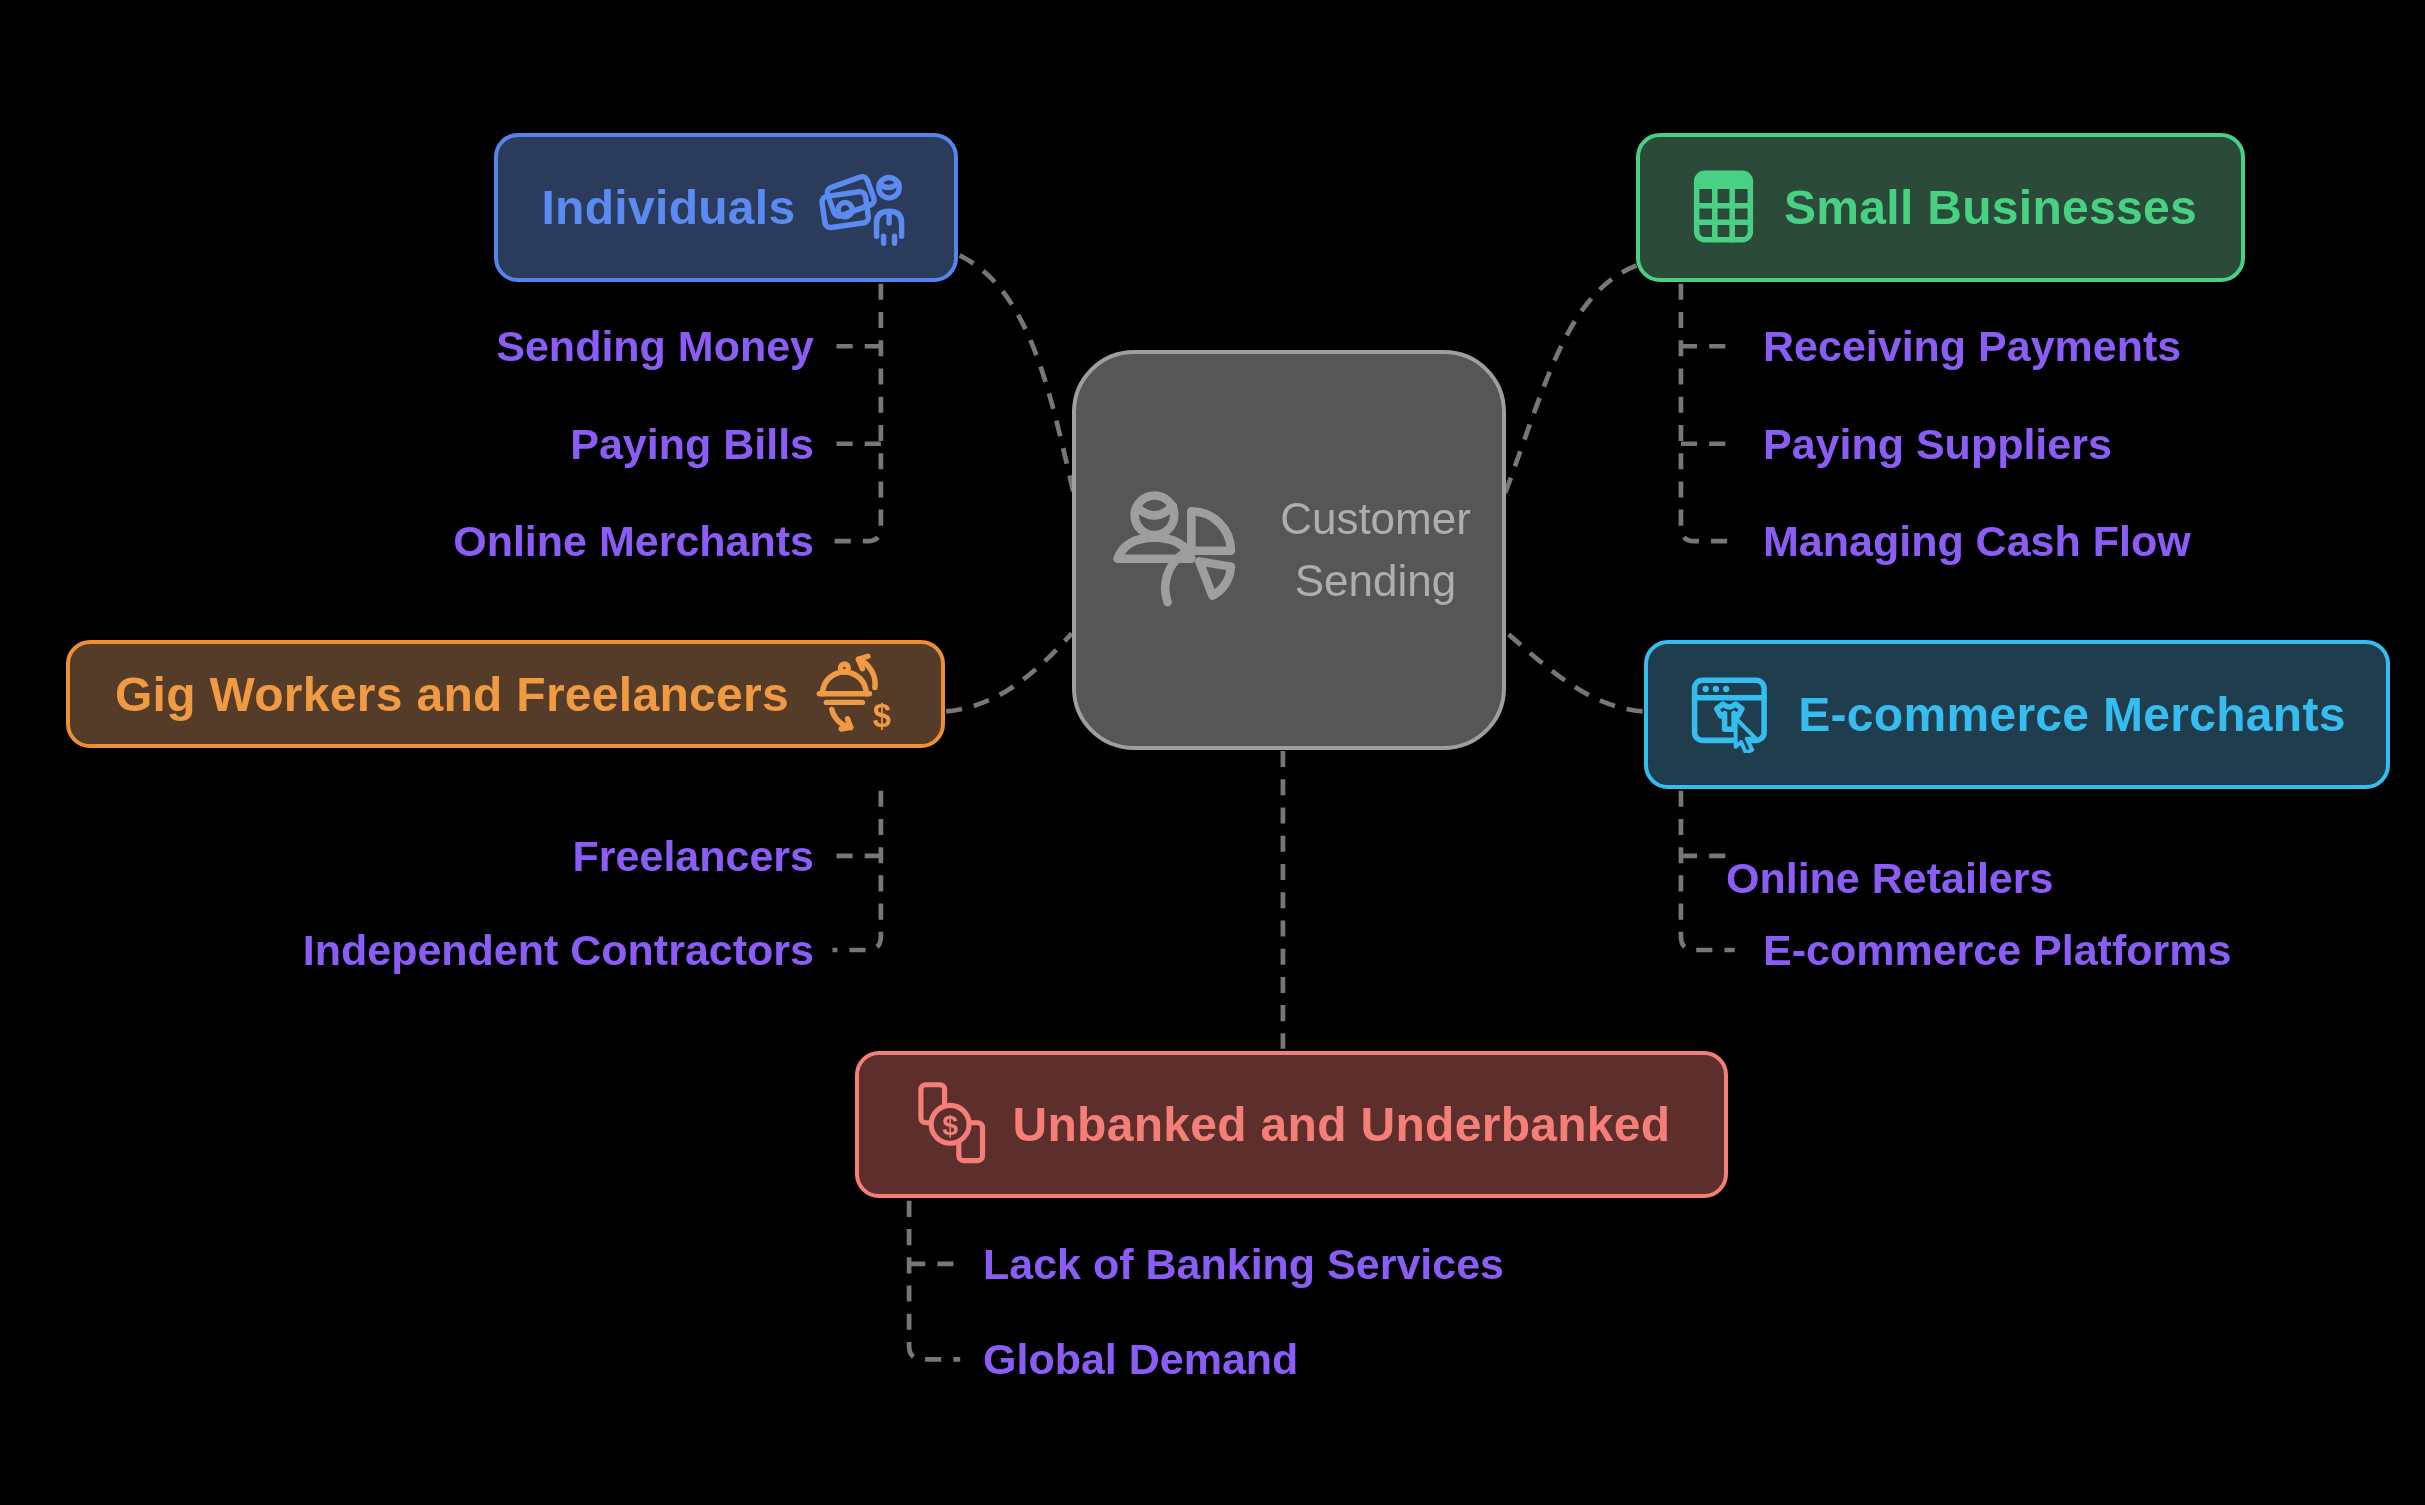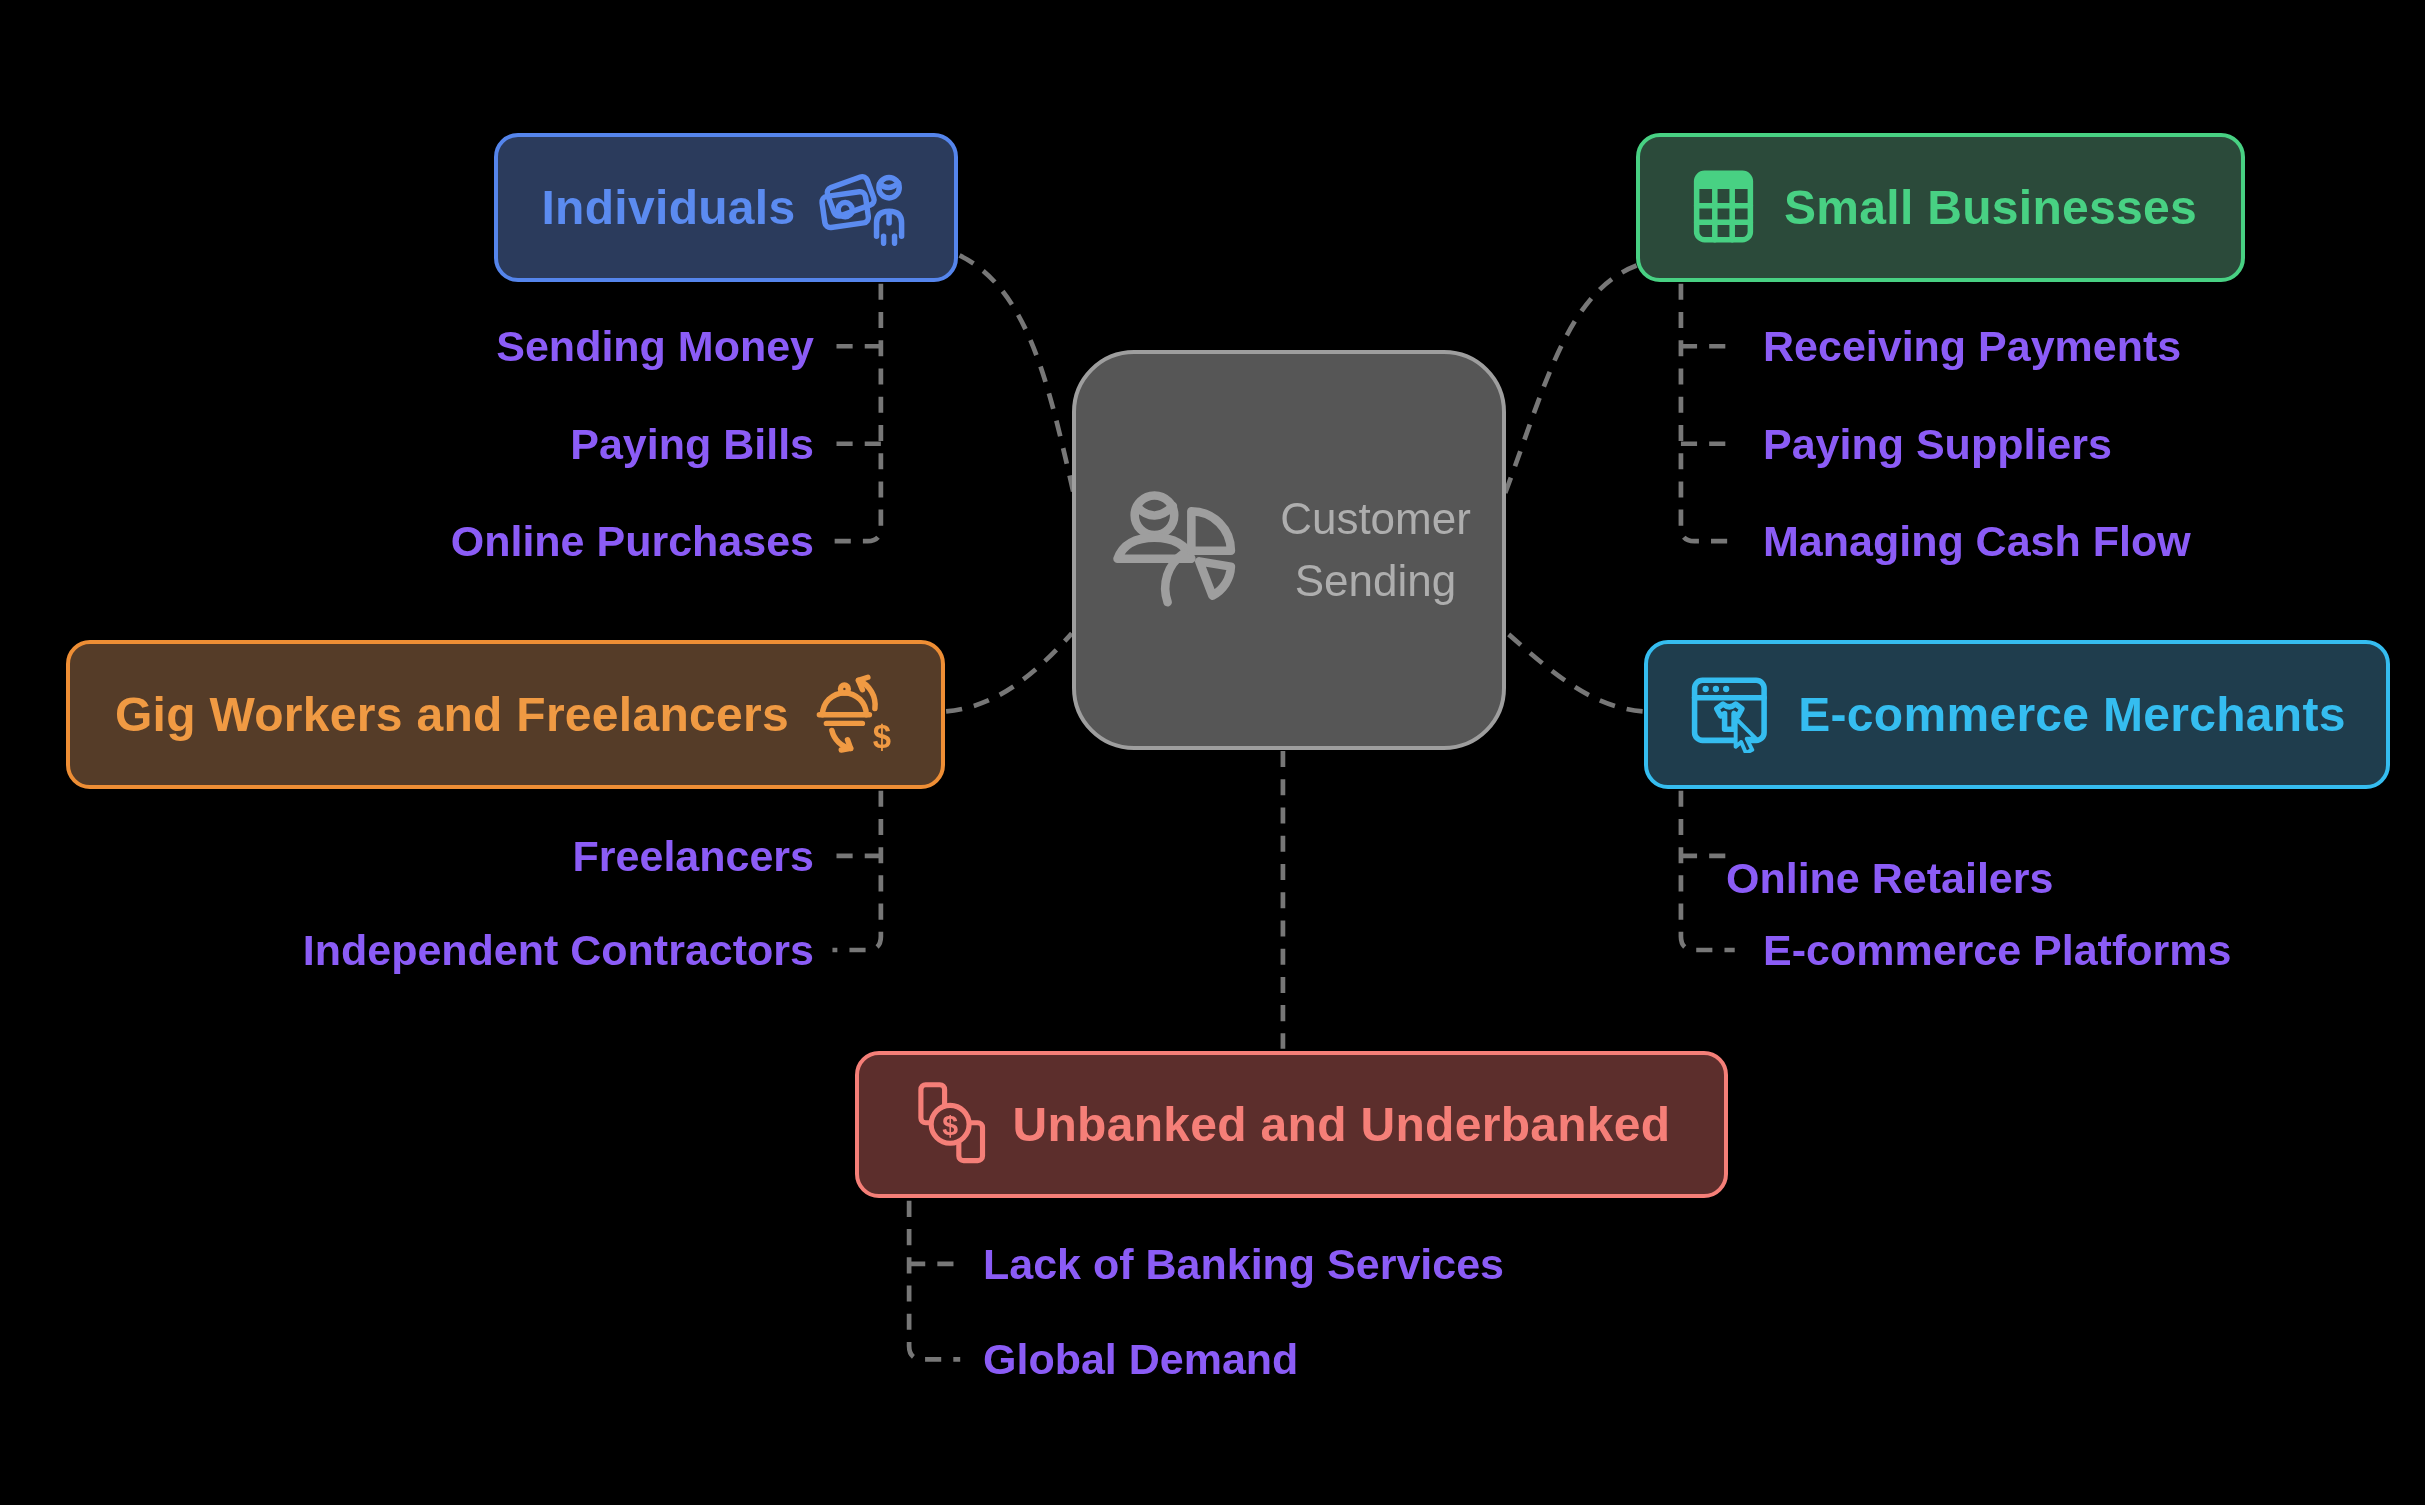--- a/index.html
+++ b/index.html
@@ -8,21 +8,21 @@
   .stage { position:absolute; inset:0; }
   svg.connectors { position:absolute; left:0; top:0; pointer-events:none; }
   .dash { fill:none; stroke:#777777; stroke-width:7; stroke-dasharray:24 18; stroke-linecap:butt; }
 
   .node { position:absolute; box-sizing:border-box; display:flex; align-items:center;
           justify-content:center; gap:21px; border-radius:24px; border-style:solid; border-width:4.7px; }
   .node .title { font-size:48px; font-weight:bold; white-space:nowrap; letter-spacing:0.3px; }
 
   .branch-individuals { left:494px;  top:133px;  width:464px;  height:149px; background:#2b3b5c; border-color:#5585ec; color:#5b8bf0; }
   .branch-small-businesses { left:1636px; top:133px; width:609px; height:149px; background:#2b4a3a; border-color:#48d183; color:#48d183; }
-  .branch-gig { left:66px; top:640px; width:879px; height:149px; background:#553c28; border-color:#ee8e35; color:#f09a43; }
+  .branch-gig { left:66px; top:640px; width:879px; height:108px; background:#553c28; border-color:#ee8e35; color:#f09a43; }
   .branch-ecom { left:1644px; top:640px; width:746px; height:149px; background:#1f3d4d; border-color:#35bdf0; color:#35bdf0; }
   .branch-unbanked { left:855px; top:1051px; width:873px; height:147px; background:#5c2e2c; border-color:#f57f78; color:#f57f78; }
 
   .center-node { left:1072px; top:350px; width:434px; height:400px; background:#565656;
                  border:4.7px solid #9e9e9e; border-radius:62px; flex-direction:row; gap:28px;
                  color:#aeaeae; }
   .center-node .label { font-size:44px; line-height:1.4; text-align:center; font-weight:normal; }
 
   .child { position:absolute; font-size:43px; font-weight:bold; color:#8b5cf6; white-space:nowrap; }
   .child.la { transform:translateY(-50%); }                 
@@ -142,21 +142,21 @@
         <rect x="58" y="54" width="30" height="48" rx="6"></rect>
         <circle cx="47" cy="56" r="24" fill="#5c2e2c"></circle>
         <text x="47" y="69" font-size="36" font-weight="bold" fill="#f57f78" stroke="none" text-anchor="middle" font-family="Liberation Sans, sans-serif">$</text>
       </svg>
     </span>
     <span class="title">Unbanked and Underbanked</span>
   </div>
 
   <div class="child ra" style="right:1612px; top:346px;">Sending Money</div>
   <div class="child ra" style="right:1612px; top:444px;">Paying Bills</div>
-  <div class="child ra" style="right:1612px; top:541px;">Online Purchases</div>
+  <div class="child ra" style="right:1612px; top:541px;">Online Merchants</div>
 
   <div class="child la" style="left:1763px; top:346px;">Receiving Payments</div>
   <div class="child la" style="left:1763px; top:444px;">Paying Suppliers</div>
   <div class="child la" style="left:1763px; top:541px;">Managing Cash Flow</div>
 
   <div class="child ra" style="right:1612px; top:856px;">Freelancers</div>
   <div class="child ra" style="right:1612px; top:950px;">Independent Contractors</div>
 
   <div class="child la" style="left:1726px; top:856px;margin-top:22px;">Online Retailers</div>
   <div class="child la" style="left:1763px; top:950px;">E-commerce Platforms</div>

